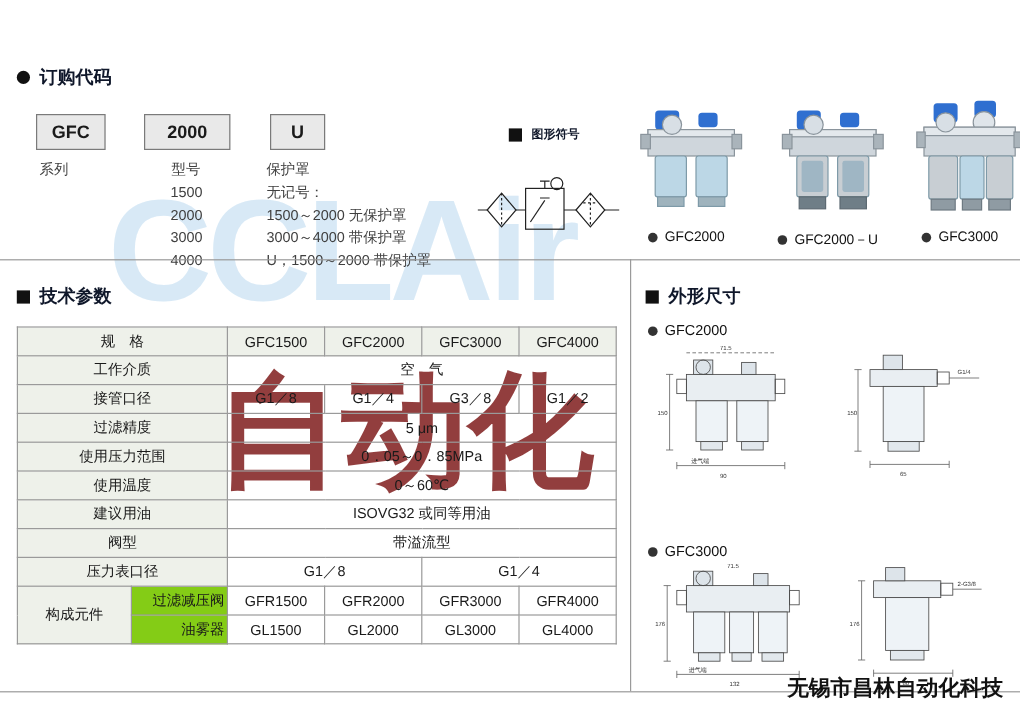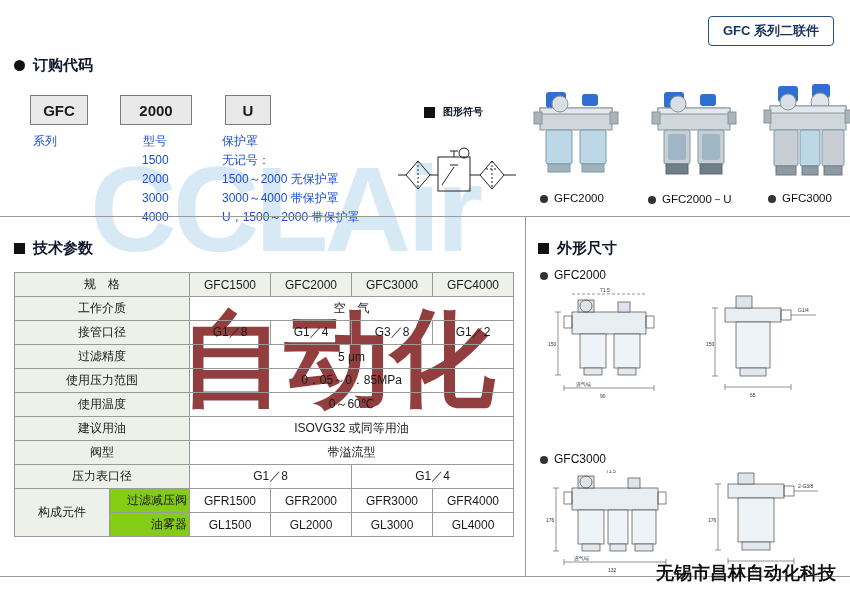--- a/index.html
+++ b/index.html
@@ -45,21 +45,21 @@
     margin-right:8px;vertical-align:middle;
   }
   .sec-title span.t{vertical-align:middle;}
 
   
   .codebox{
     position:absolute;border:1px solid #7a7a7a;background:#e9e9e9;
     text-align:center;font-weight:bold;font-size:15px;
     padding-top:6px;box-sizing:border-box;height:30px;
   }
-  .code-caption{position:absolute;font-size:12px;color:#1d4ed8;line-height:17px;}
+  .code-caption{position:absolute;font-size:12px;color:#404040;line-height:17px;}
 
   
   .hline{position:absolute;background:#9a9a9a;height:1px;}
   .vline{position:absolute;background:#9a9a9a;width:1px;}
 
   
   table.spec{
     position:absolute;left:14px;top:272px;border-collapse:collapse;
     font-size:12px;width:500px;
   }
@@ -99,21 +99,20 @@
 </head>
 <body>
 
 <div class="page">
 
   <div class="watermark">
     <div class="wm-text wm1">CCLAir</div>
     <div class="wm-text wm2">自动化</div>
   </div>
 
-  <div class="series-tag">GFC 系列二联件</div>
 
   <div class="sec-title" style="left:14px;top:55px;">
     <span class="dot"></span><span class="t">订购代码</span>
   </div>
 
   <div class="codebox" style="left:30px;top:95px;width:58px;">GFC</div>
   <div class="codebox" style="left:120px;top:95px;width:72px;">2000</div>
   <div class="codebox" style="left:225px;top:95px;width:46px;">U</div>
 
   <div class="code-caption" style="left:33px;top:133px;">系列</div>

